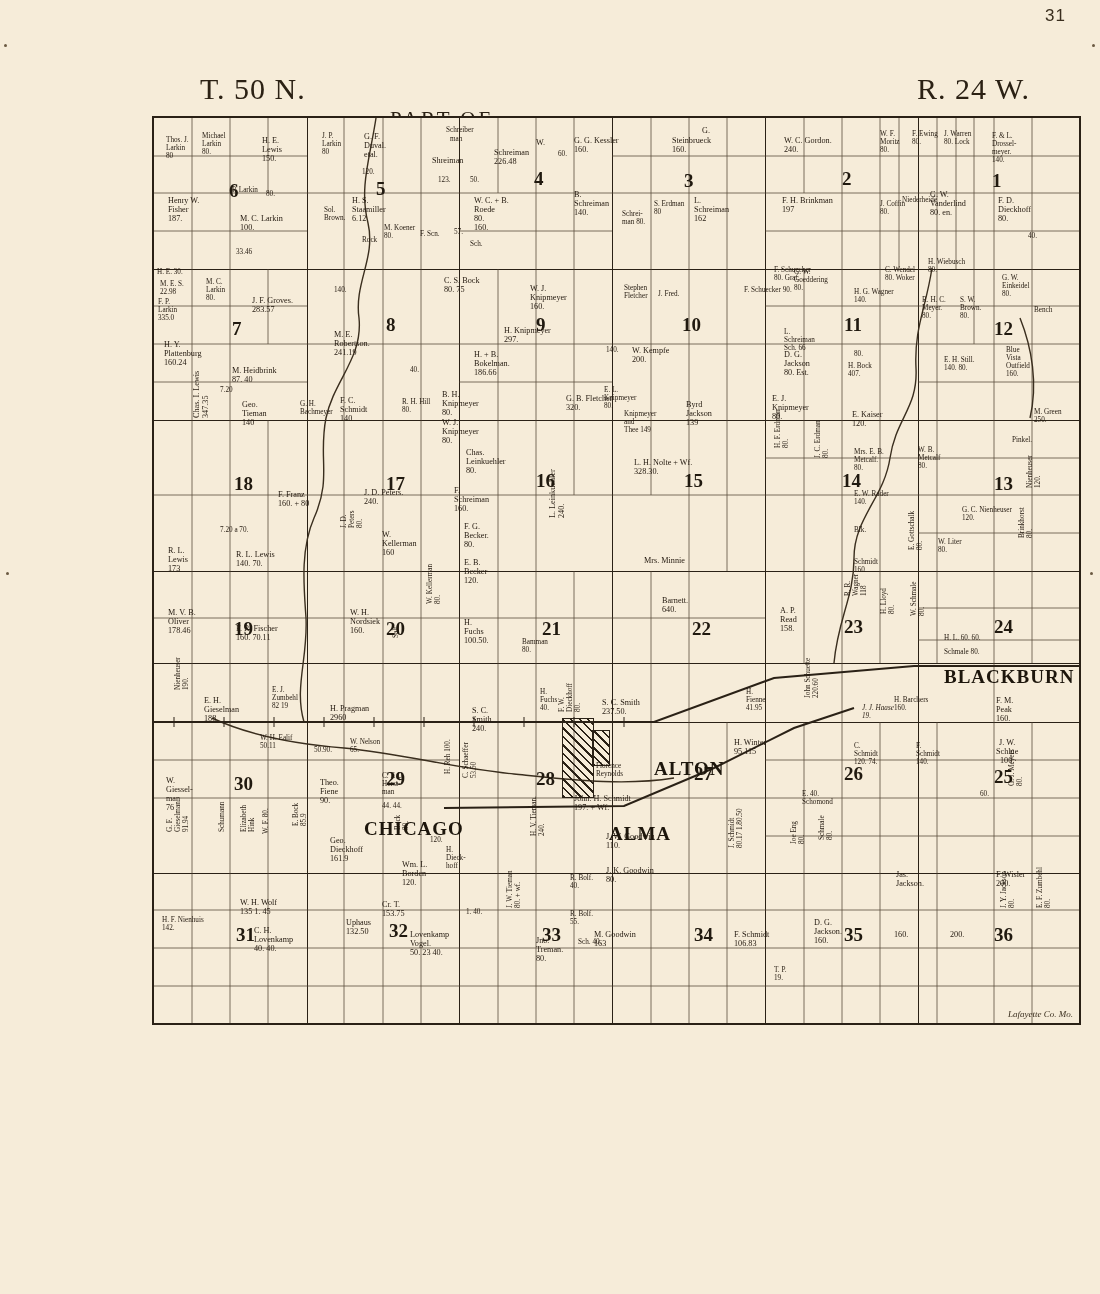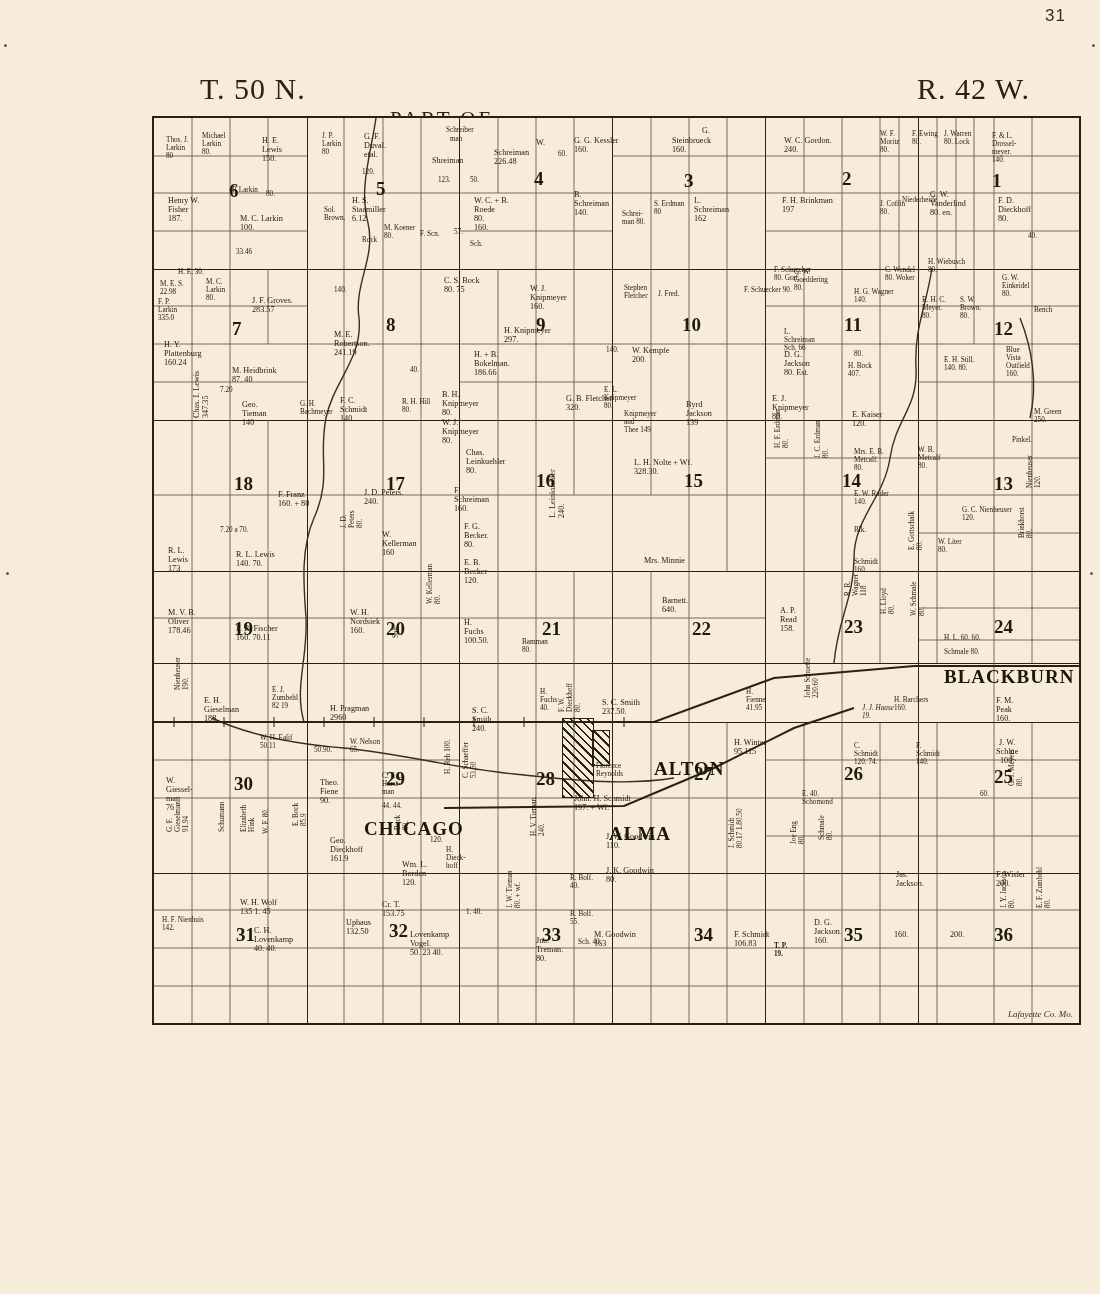--- a/index.html
+++ b/index.html
@@ -66,21 +66,21 @@
 <div class="page-number">31</div>
 
 <div class="corner-dot" style="left:4px;top:44px;"></div>
 <div class="corner-dot" style="left:1092px;top:44px;"></div>
 <div class="corner-dot" style="left:6px;top:572px;"></div>
 <div class="corner-dot" style="left:1090px;top:572px;"></div>
 
 <div class="title-row">
   <div class="t-left">T. 50 N.</div>
   <div class="t-mid-label">PART  OF</div>
-  <div class="t-right">R. 42 W.</div>
+  <div class="t-right">R. 24 W.</div>
 </div>
 
 <div id="map-frame">
 
   <div class="hline" style="top:151px;"></div>
   <div class="hline" style="top:302px;"></div>
   <div class="hline" style="top:453px;"></div>
   <div class="hline" style="top:545px;"></div>
   <div class="hline" style="top:604px;"></div>
   <div class="hline" style="top:755px;"></div>
@@ -318,21 +318,21 @@
     <div class="owner tiny" style="left: 748px; top: 78px;">Niederheide</div>
     <div class="owner small" style="left: 776px; top: 72px;">G. W.<br>Vanderlind<br>80.   en.</div>
     <div class="owner small" style="left: 844px; top: 78px;">F. D.<br>Dieckhoff<br>80.</div>
     <div class="owner tiny" style="left: 874px; top: 114px;">40.</div>
     <div class="owner tiny" style="left: 208px; top: 118px;">Rock</div>
     <div class="owner tiny" style="left: 300px; top: 110px;">57.</div>
     <div class="owner tiny" style="left: 266px; top: 112px;">F. Scn.</div>
     <div class="owner tiny" style="left: 230px; top: 106px;">M. Koener<br>80.</div>
     <div class="owner tiny" style="left: 316px; top: 122px;">Sch.</div>
     <div class="owner tiny" style="left: 82px; top: 130px;">33.46</div>
-    <div class="owner tiny" style="left: 24px; top: 150px;">H. E. 30.</div>
+    <div class="owner tiny" style="left: 3px; top: 150px;">H. E. 30.</div>
     <div class="owner tiny" style="left: 6px; top: 162px;">M. E. S.<br>22.98</div>
     <div class="owner tiny" style="left: 4px; top: 180px;">F. P.<br>Larkin<br>335.0</div>
     <div class="owner tiny" style="left: 52px; top: 160px;">M. C.<br>Larkin<br>80.</div>
     <div class="owner small" style="left: 98px; top: 178px;">J. F. Groves.<br>283.57</div>
     <div class="owner tiny" style="left: 180px; top: 168px;">140.</div>
     <div class="owner small" style="left: 290px; top: 158px;">C. S. Bock<br>80.   75</div>
     <div class="owner small" style="left: 376px; top: 166px;">W. J.<br>Knipmeyer<br>160.</div>
     <div class="owner tiny" style="left: 470px; top: 166px;">Stephen<br>Fletcher</div>
     <div class="owner tiny" style="left: 504px; top: 172px;">J. Fred.</div>
     <div class="owner tiny" style="left: 590px; top: 168px;">F. Schuecker 90.</div>
@@ -470,21 +470,21 @@
     <div class="owner small" style="left: 192px; top: 800px;">Uphaus<br>132.50</div>
     <div class="owner small" style="left: 256px; top: 812px;">Lovenkamp<br>Vogel.<br>50.   23   40.</div>
     <div class="owner tiny" style="left: 312px; top: 790px;">1. 40.</div>
     <div class="owner tiny rot" style="left: 352px; top: 790px;">J. W. Tieman<br>80. + wf.</div>
     <div class="owner small" style="left: 382px; top: 818px;">Jno.<br>Treman.<br>80.</div>
     <div class="owner tiny" style="left: 416px; top: 792px;">R. Bolf.<br>55.</div>
     <div class="owner tiny" style="left: 416px; top: 756px;">R. Bolf.<br>40.</div>
     <div class="owner small" style="left: 440px; top: 812px;">M. Goodwin<br>163</div>
     <div class="owner tiny" style="left: 424px; top: 820px;">Sch. 40.</div>
     <div class="owner small" style="left: 580px; top: 812px;">F. Schmidt<br>106.83</div>
-    <div class="owner tiny" style="left: 620px; top: 824px; font-weight: bold;">T. P.<br>19.</div>
+    <div class="owner tiny" style="left: 620px; top: 848px;">T. P.<br>19.</div>
     <div class="owner small" style="left: 660px; top: 800px;">D. G.<br>Jackson.<br>160.</div>
     <div class="owner small" style="left: 740px; top: 812px;">160.</div>
     <div class="owner small" style="left: 796px; top: 812px;">200.</div>
     <div class="owner tiny rot" style="left: 846px; top: 790px;">J. Y. Jackson<br>80.</div>
     <div class="owner tiny rot" style="left: 882px; top: 790px;">E. F. Zumbehl<br>80.</div>
     <div class="town" style="left: 210px; top: 700px;">CHICAGO</div>
     <div class="town" style="left: 455px; top: 705px;">ALMA</div>
     <div class="town" style="left: 500px; top: 640px;">ALTON</div>
     <div class="town" style="left: 790px; top: 548px;">BLACKBURN</div>
   </div>

